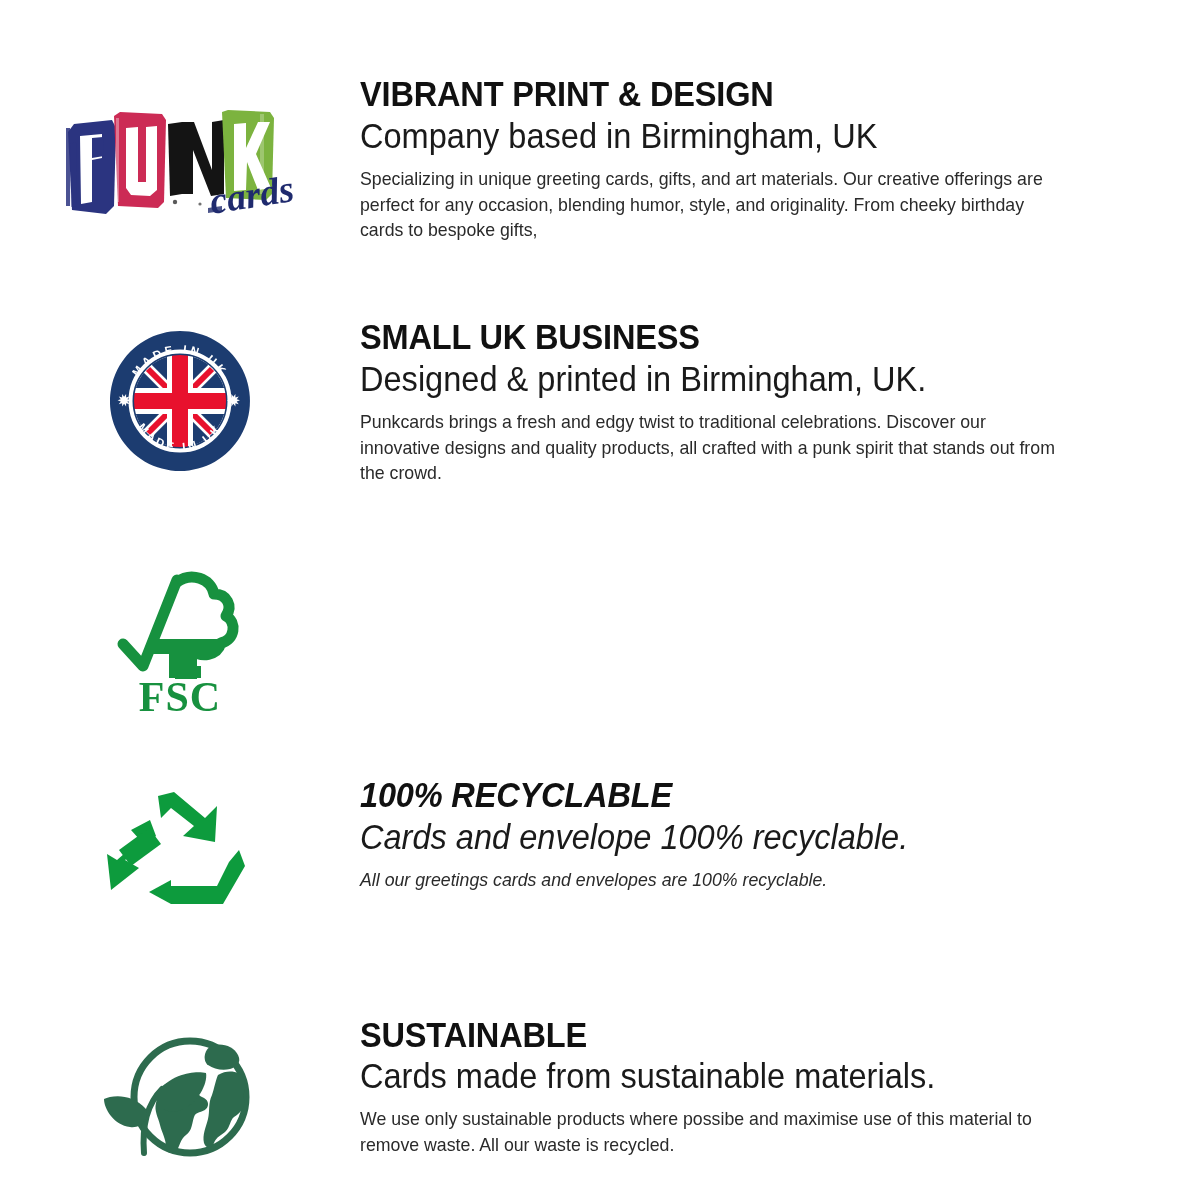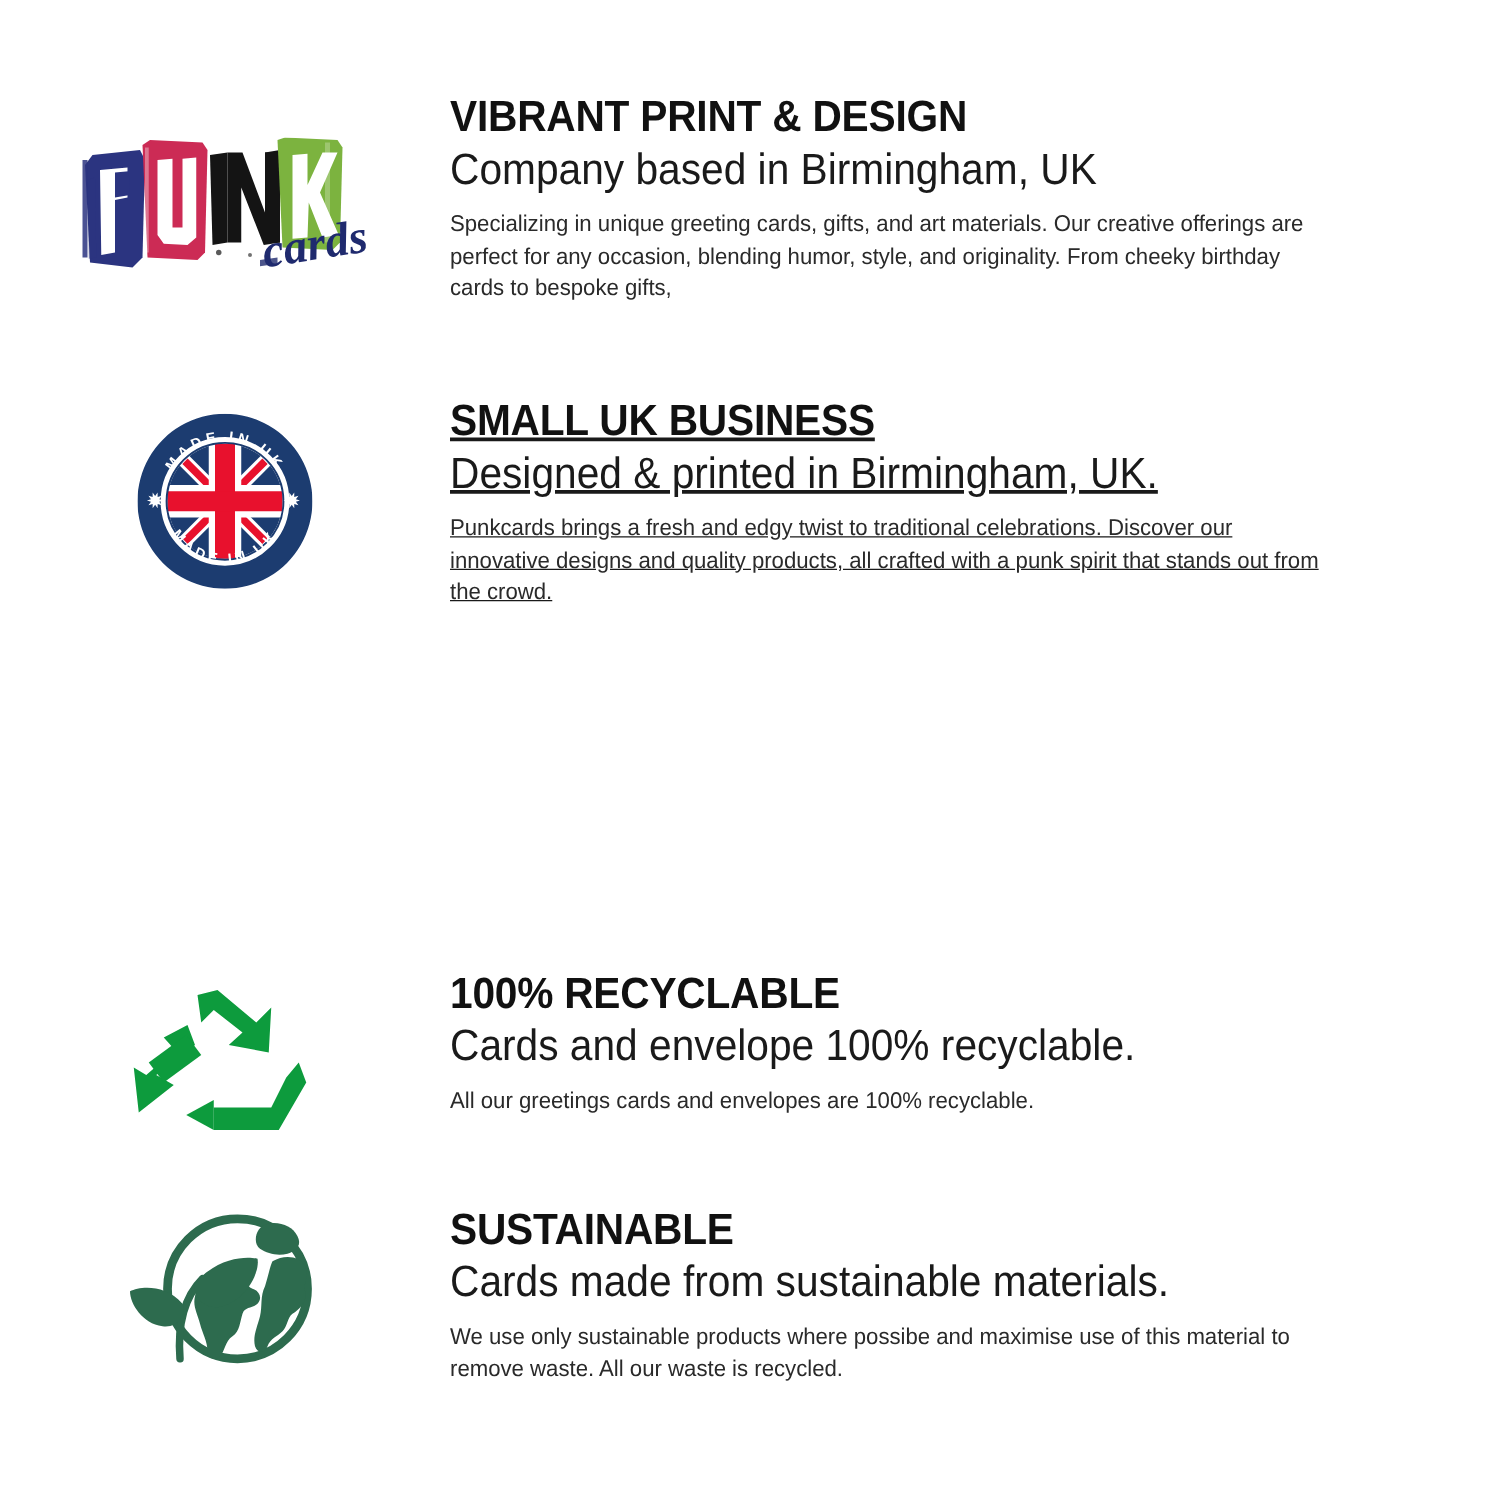--- a/index.html
+++ b/index.html
@@ -92,31 +92,31 @@
     margin: 0;
     max-width: 722px;
     transform: scaleX(0.975);
     transform-origin: left top;
   }
 
   
   .row-0 { height: 258px; }
   .row-1 { height: 240px; }
   .row-2 { height: 218px; }
-  .row-3 { height: 185px; }
-  .row-4 { height: 200px; }
+  .row-3 { height: 185px; font-style: italic; }
+  .row-4 { height: 200px; align-items: flex-end; }
 
   .row-0 .icon-cell { padding-top: 52px; }
   .row-1 .icon-cell { padding-top: 15px; }
   .row-2 .icon-cell { padding-top: 10px; }
   .row-3 .icon-cell { padding-top: 14px; }
   .row-4 .icon-cell { padding-top: 6px; }
 
   .row-0 .text-cell { padding-top: 17px; }
-  .row-1 .text-cell { padding-top: 2px; text-decoration: underline; }
+  .row-1 .text-cell { padding-top: 2px; }
   .row-2 .text-cell { padding-top: 0px; }
   .row-3 .text-cell { padding-top: 2px; }
   .row-4 .text-cell { padding-top: 6px; }
 
   
   .punk-logo { width: 236px; height: 110px; display: block; }
 
   
   .made-uk-badge { width: 140px; height: 140px; display: block; }
   .fsc-logo { width: 135px; height: 148px; display: block; }
@@ -227,20 +227,46 @@
         </div>
       </div>
       <div class="text-cell">
         <h2 class="f-title">SMALL UK BUSINESS</h2>
         <div class="f-sub">Designed &amp; printed in Birmingham, UK.</div>
         <p class="f-body">Punkcards brings a fresh and edgy twist to traditional celebrations. Discover our innovative designs and quality products, all crafted with a punk spirit that stands out from the crowd.</p>
       </div>
     </div>
 
     <div class="feature-row row-2">
+      <div class="icon-cell">
+        <div class="icon-box">
+          <svg class="fsc-logo" viewBox="0 0 135 148" xmlns="http://www.w3.org/2000/svg">
+            <g fill="none" stroke="#17913f" stroke-width="11" stroke-linecap="round" stroke-linejoin="round">
+
+              <path d="M10 78 L30 100 L64 14"></path>
+            </g>
+
+            <g fill="none" stroke="#17913f" stroke-width="11" stroke-linejoin="round">
+              <path d="M64 16
+                       C 78 6, 98 12, 101 28
+                       C 114 28, 120 40, 113 50
+                       C 124 56, 122 74, 108 77
+                       C 104 90, 88 92, 80 84
+                       L 72 84"></path>
+            </g>
+
+            <path d="M40 78 L70 78 L70 100 L86 100 L86 78 L95 78 L95 76 L95 74" fill="none" stroke="#17913f" stroke-width="0"></path>
+            <path d="M40 73 L72 73 L72 100 L88 100 L88 73 L100 73 L100 88 L88 88 L88 112 L56 112 L56 88 L40 88 Z" fill="#17913f"></path>
+            <path d="M44 73 L104 73 L104 87 L44 87 Z" fill="#17913f"></path>
+            <path d="M62 73 L84 73 L84 113 L62 113 Z" fill="#17913f"></path>
+
+            <text x="67" y="145" text-anchor="middle" font-family="'Liberation Serif', serif" font-weight="bold" font-size="42" letter-spacing="1" fill="#17913f">FSC</text>
+          </svg>
+        </div>
+      </div>
     </div>
 
     <div class="feature-row row-3">
       <div class="icon-cell">
         <div class="icon-box">
           <svg class="recycle-logo" viewBox="0 0 150 120" xmlns="http://www.w3.org/2000/svg">
             <g fill="#0d9b3d">
 
               <path d="M53 8 L69 4 L100 30 L112 18 L110 54 L78 48 L89 38 L66 20 L56 30 Z"></path>
 

